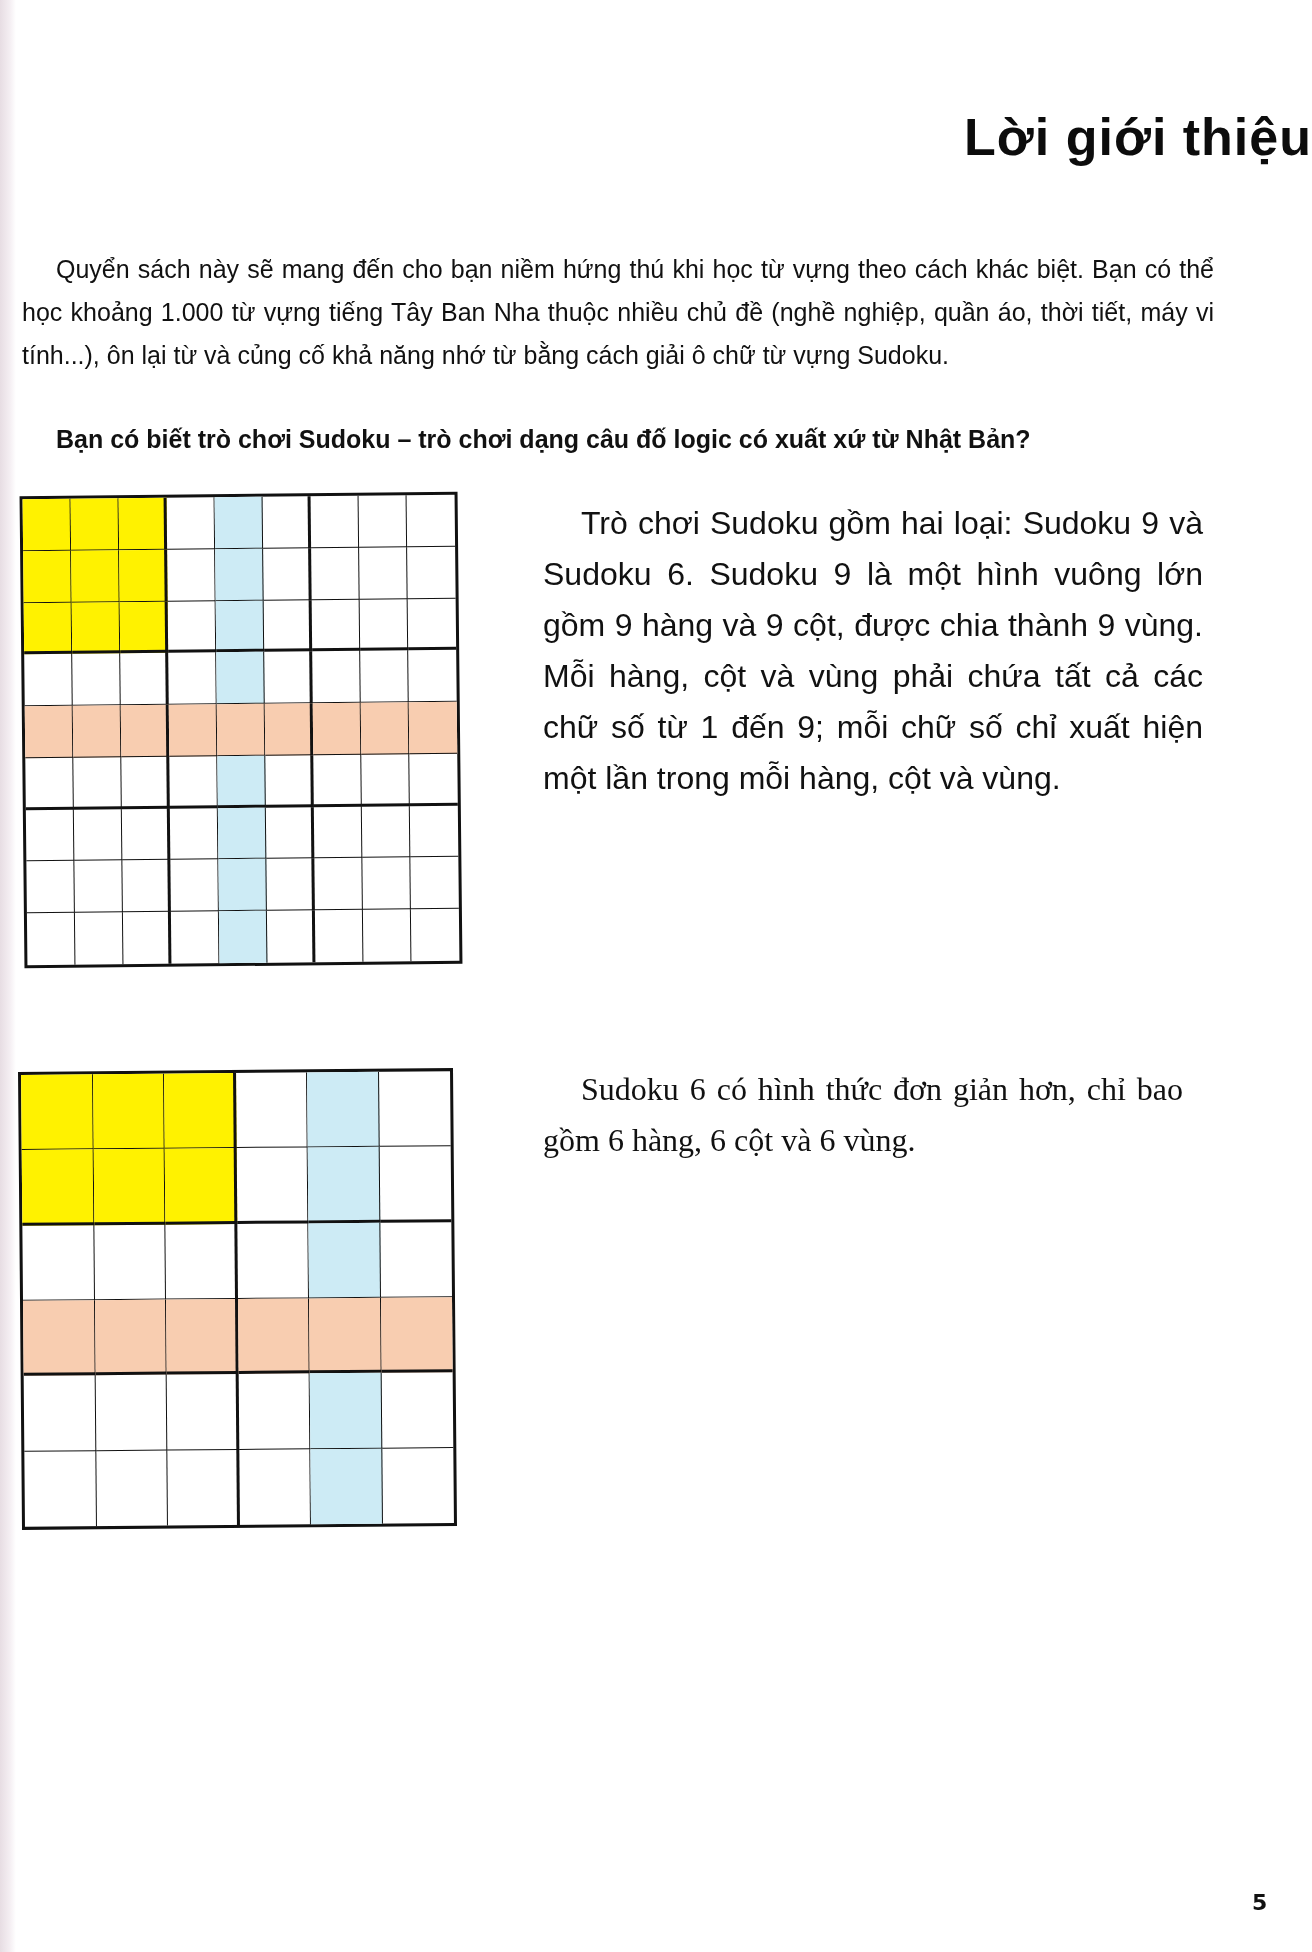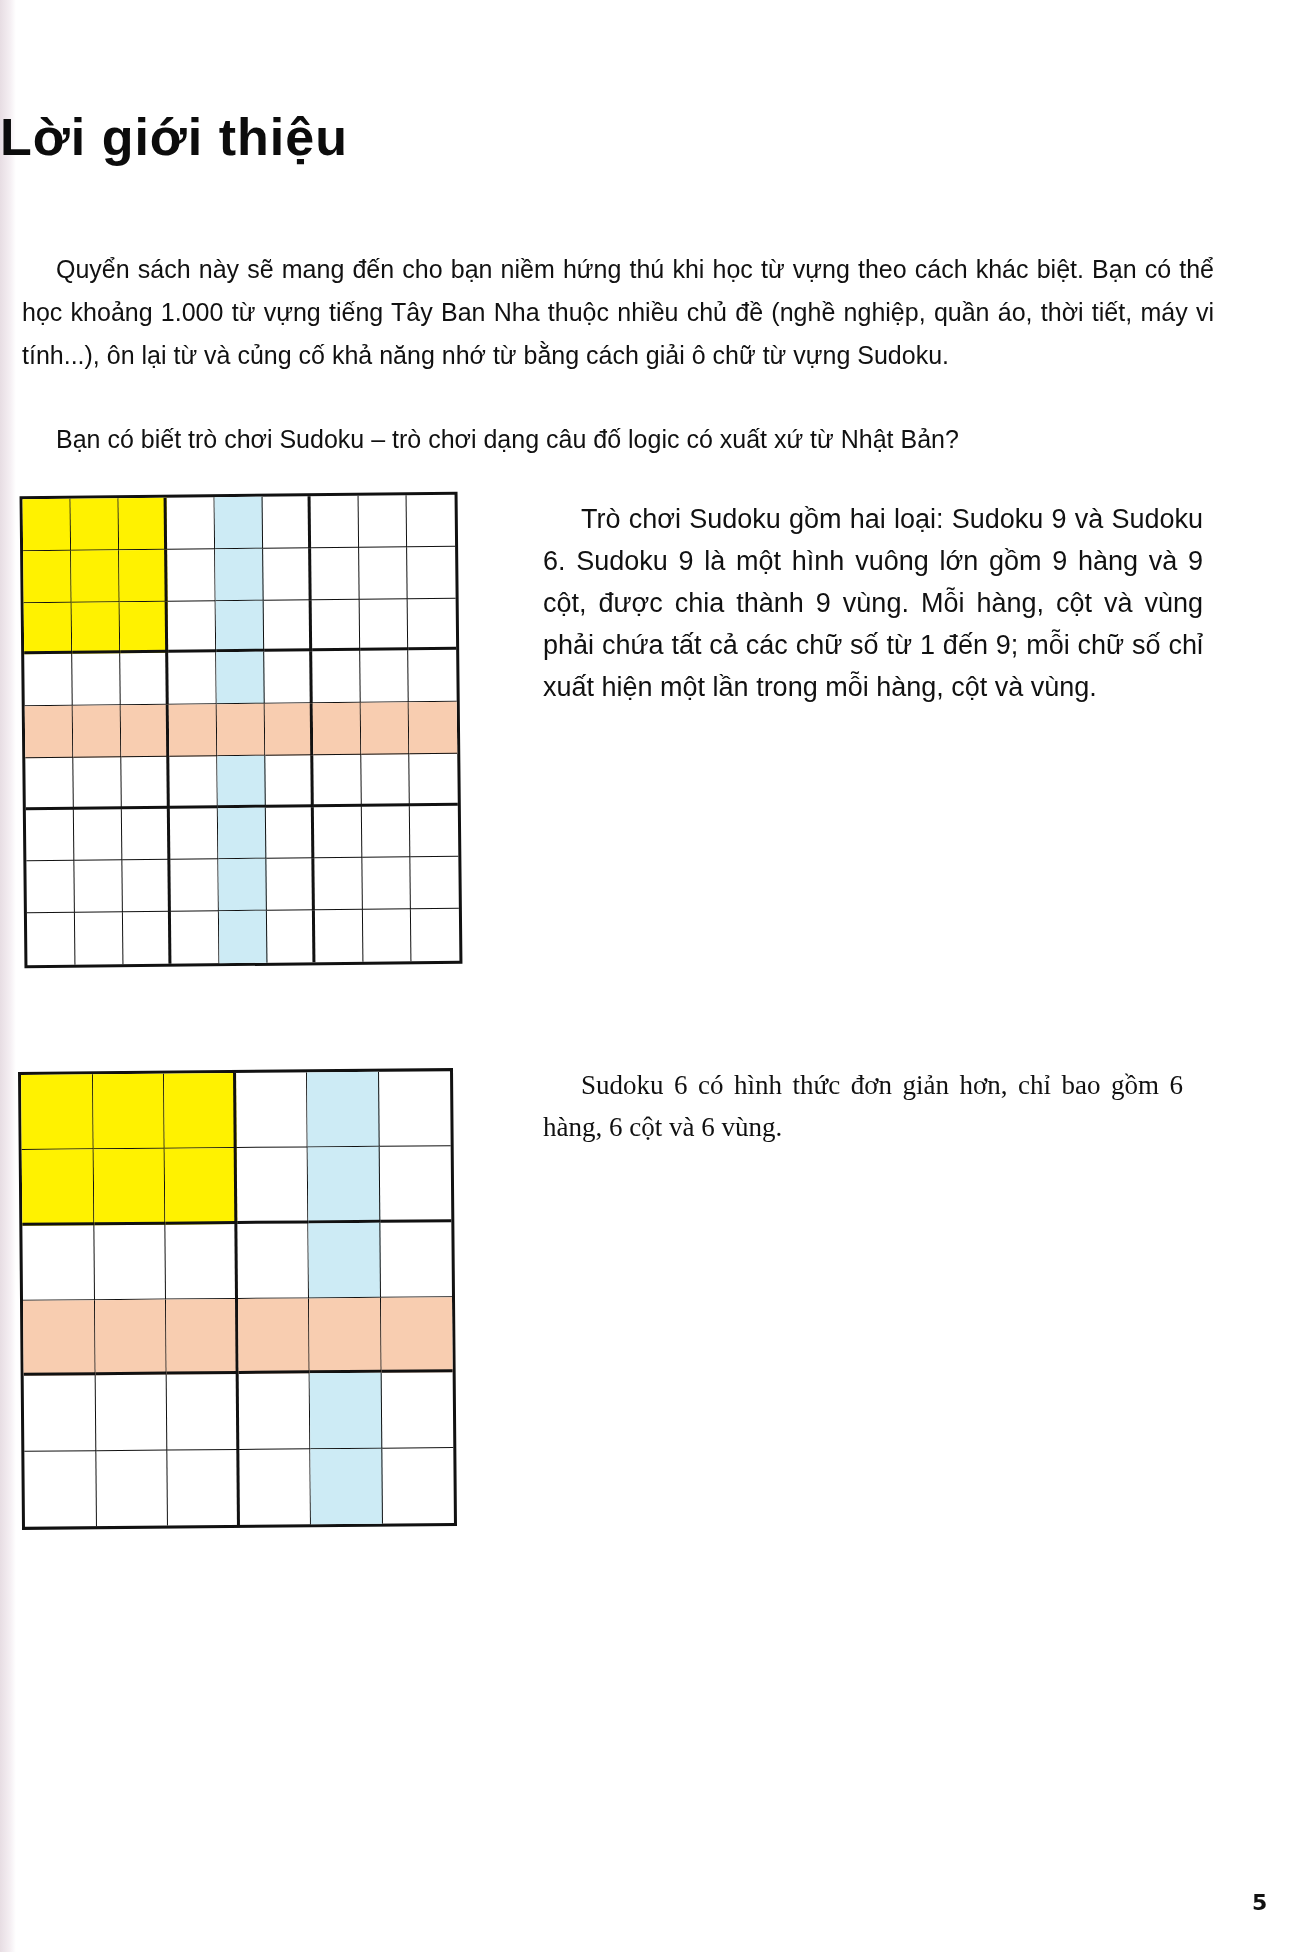--- a/index.html
+++ b/index.html
@@ -18,48 +18,49 @@
     .left-edge {
       position: absolute;
       left: 0; top: 0;
       width: 16px; height: 1952px;
       background: linear-gradient(to right, #e7dde3 0%, #f4eef2 60%, #ffffff 100%);
     }
     .page-title {
       position: absolute;
       left: 0; top: 72px;
       width: 1312px;
-      text-align: left;
+      text-align: right;
       font-size: 52px;
       letter-spacing: 1px;
       color: #0c0c0c;
     }
     .intro {
       position: absolute;
       left: 22px; top: 248px;
       width: 1192px;
       font-size: 25px;
       line-height: 43px;
       text-align: justify;
       text-indent: 34px;
       margin: 0;
     }
     .question {
       position: absolute;
       left: 56px; top: 418px;
       font-size: 25px;
       line-height: 43px;
       margin: 0;
+      font-weight: bold;
     }
     .desc {
       position: absolute;
       left: 543px;
       width: 660px;
-      font-size: 27px;
-      line-height: 42px;
+      font-size: 32px;
+      line-height: 51px;
       text-align: justify;
       text-indent: 38px;
       margin: 0;
     }
     .desc.nine { top: 498px; }
     .desc.six  { top: 1064px; width: 640px; font-family: Liberation Serif, serif; }
 
     .grid {
       position: absolute;
       display: grid;

